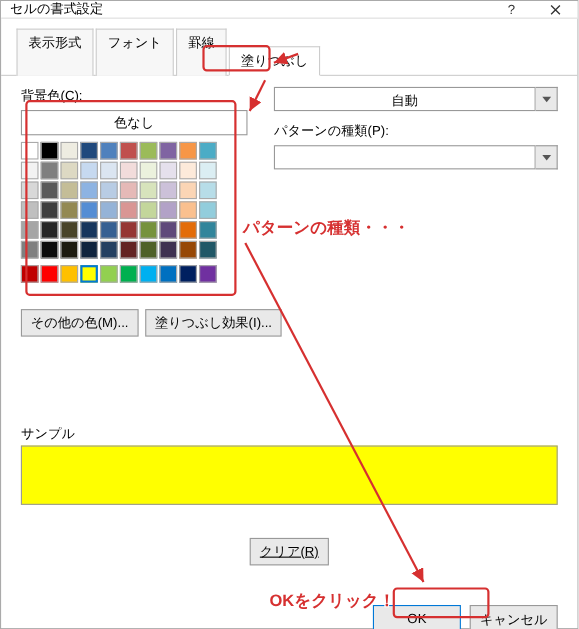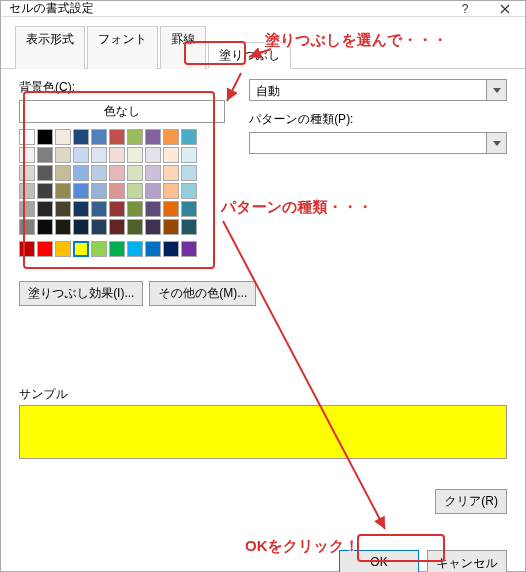--- a/index.html
+++ b/index.html
@@ -11,31 +11,31 @@
 .titlebar .ctrl { width: 40px; height: 28px; display: flex; align-items: center; justify-content: center; color: #333; }
 .tabs { display: flex; padding: 8px 14px 0 14px; border-bottom: 1px solid #ccc; gap: 2px; }
 .tab { padding: 4px 10px; border: 1px solid #ccc; border-bottom: none; background: #f7f7f7; position: relative; top: 1px; }
 .tab.active { background: #fff; border-bottom: 1px solid #fff; margin-top: 16px; }
 .body { padding: 10px 18px; position: relative; }
 .row { display: flex; gap: 30px; }
 .col-left { width: 200px; }
 .col-right { flex: 1; }
 .label { margin-bottom: 4px; display: block; }
 .dropdown { display: flex; }
-.dropdown-box { border: 1px solid #999; padding: 2px 6px; flex: 1; background: #fff; text-align: left; height: 22px; line-height: 18px; }
+.dropdown-box { border: 1px solid #999; padding: 2px 6px; flex: 1; background: #fff; text-align: center; height: 22px; line-height: 18px; }
 .dropdown-btn { width: 20px; height: 22px; border: 1px solid #999; border-left: none; background: #e9e9e9; display: flex; align-items: center; justify-content: center; }
 .nocolor { border: 1px solid #999; text-align: center; padding: 2px; width: 206px; margin-bottom: 6px; }
 .swatch-grid { display: grid; grid-template-columns: repeat(10, 16px); gap: 2px; margin-bottom: 6px; }
 .swatch { width: 16px; height: 16px; border: 1px solid #aaa; }
 .swatch.selected { border: 2px solid #0078d7; }
 .btns-row { display: flex; gap: 6px; margin-top: 18px; }
 .btn { border: 1px solid #999; background: #e9e9e9; padding: 3px 8px; }
 .sample-label { margin-top: 80px; margin-bottom: 2px; }
 .sample-box { border: 1px solid #999; height: 54px; background: #ffff00; margin-bottom: 30px; }
-.clear-row { display: flex; justify-content: flex-end; margin-bottom: 18px; }
+.clear-row { display: flex; justify-content: center; margin-bottom: 18px; text-decoration: underline; }
 .footer { display: flex; justify-content: flex-end; gap: 8px; padding: 8px 18px; }
 .footer .btn { width: 80px; padding: 4px 0; text-align: center; }
 
 
 .anno-text { position: absolute; color: #d63030; font-weight: bold; font-size: 15px; text-shadow: 1px 1px 0 #fff, -1px -1px 0 #fff, 1px -1px 0 #fff, -1px 1px 0 #fff; pointer-events: none; }
 .anno-box { position: absolute; border: 2px solid #d63030; border-radius: 4px; pointer-events: none; }
 svg.arrows { position: absolute; top: 0; left: 0; pointer-events: none; }
 
 .chevron { width: 0; height: 0; border-left: 4px solid transparent; border-right: 4px solid transparent; border-top: 5px solid #555; }
 </style>
@@ -153,42 +153,41 @@
         <div class="dropdown">
           <div class="dropdown-box"></div>
           <div class="dropdown-btn">
               <div class="chevron"></div>
             </div>
         </div>
       </div>
     </div>
 
     <div class="btns-row">
+      <div class="btn">その他の色(M)...</div>
       <div class="btn">塗りつぶし効果(I)...</div>
-      <div class="btn">その他の色(M)...</div>
     </div>
 
     <div class="sample-label">サンプル</div>
     <div class="sample-box"></div>
 
     <div class="clear-row">
       <div class="btn">クリア(R)</div>
     </div>
   </div>
 
   <div class="footer">
     <div class="btn" style="border-color:#0078d7">OK</div>
     <div class="btn">キャンセル</div>
   </div>
 
   <div class="anno-box" style="left:183px; top:40px; width:62px; height:24px;"></div>
   <div class="anno-box" style="left:22px; top:90px; width:192px; height:178px;"></div>
   <div class="anno-box" style="left:356px; top:533px; width:88px; height:28px;"></div>
 
-  <div class="anno-text" style="left:264px; top:30px;">塗りつぶしを選んで・・・</div>
   <div class="anno-text" style="left:220px; top:197px;">パターンの種類・・・</div>
   <div class="anno-text" style="left:244px; top:536px;">OKをクリック！</div>
 
   <svg class="arrows" width="526" height="572">
     <defs>
       <marker id="ah" markerWidth="8" markerHeight="8" refX="6" refY="3" orient="auto">
         <path d="M0,0 L6,3 L0,6 Z" fill="#d63030"></path>
       </marker>
     </defs>
     <line x1="270" y1="48" x2="248" y2="56" stroke="#d63030" stroke-width="2" marker-end="url(#ah)"></line>

